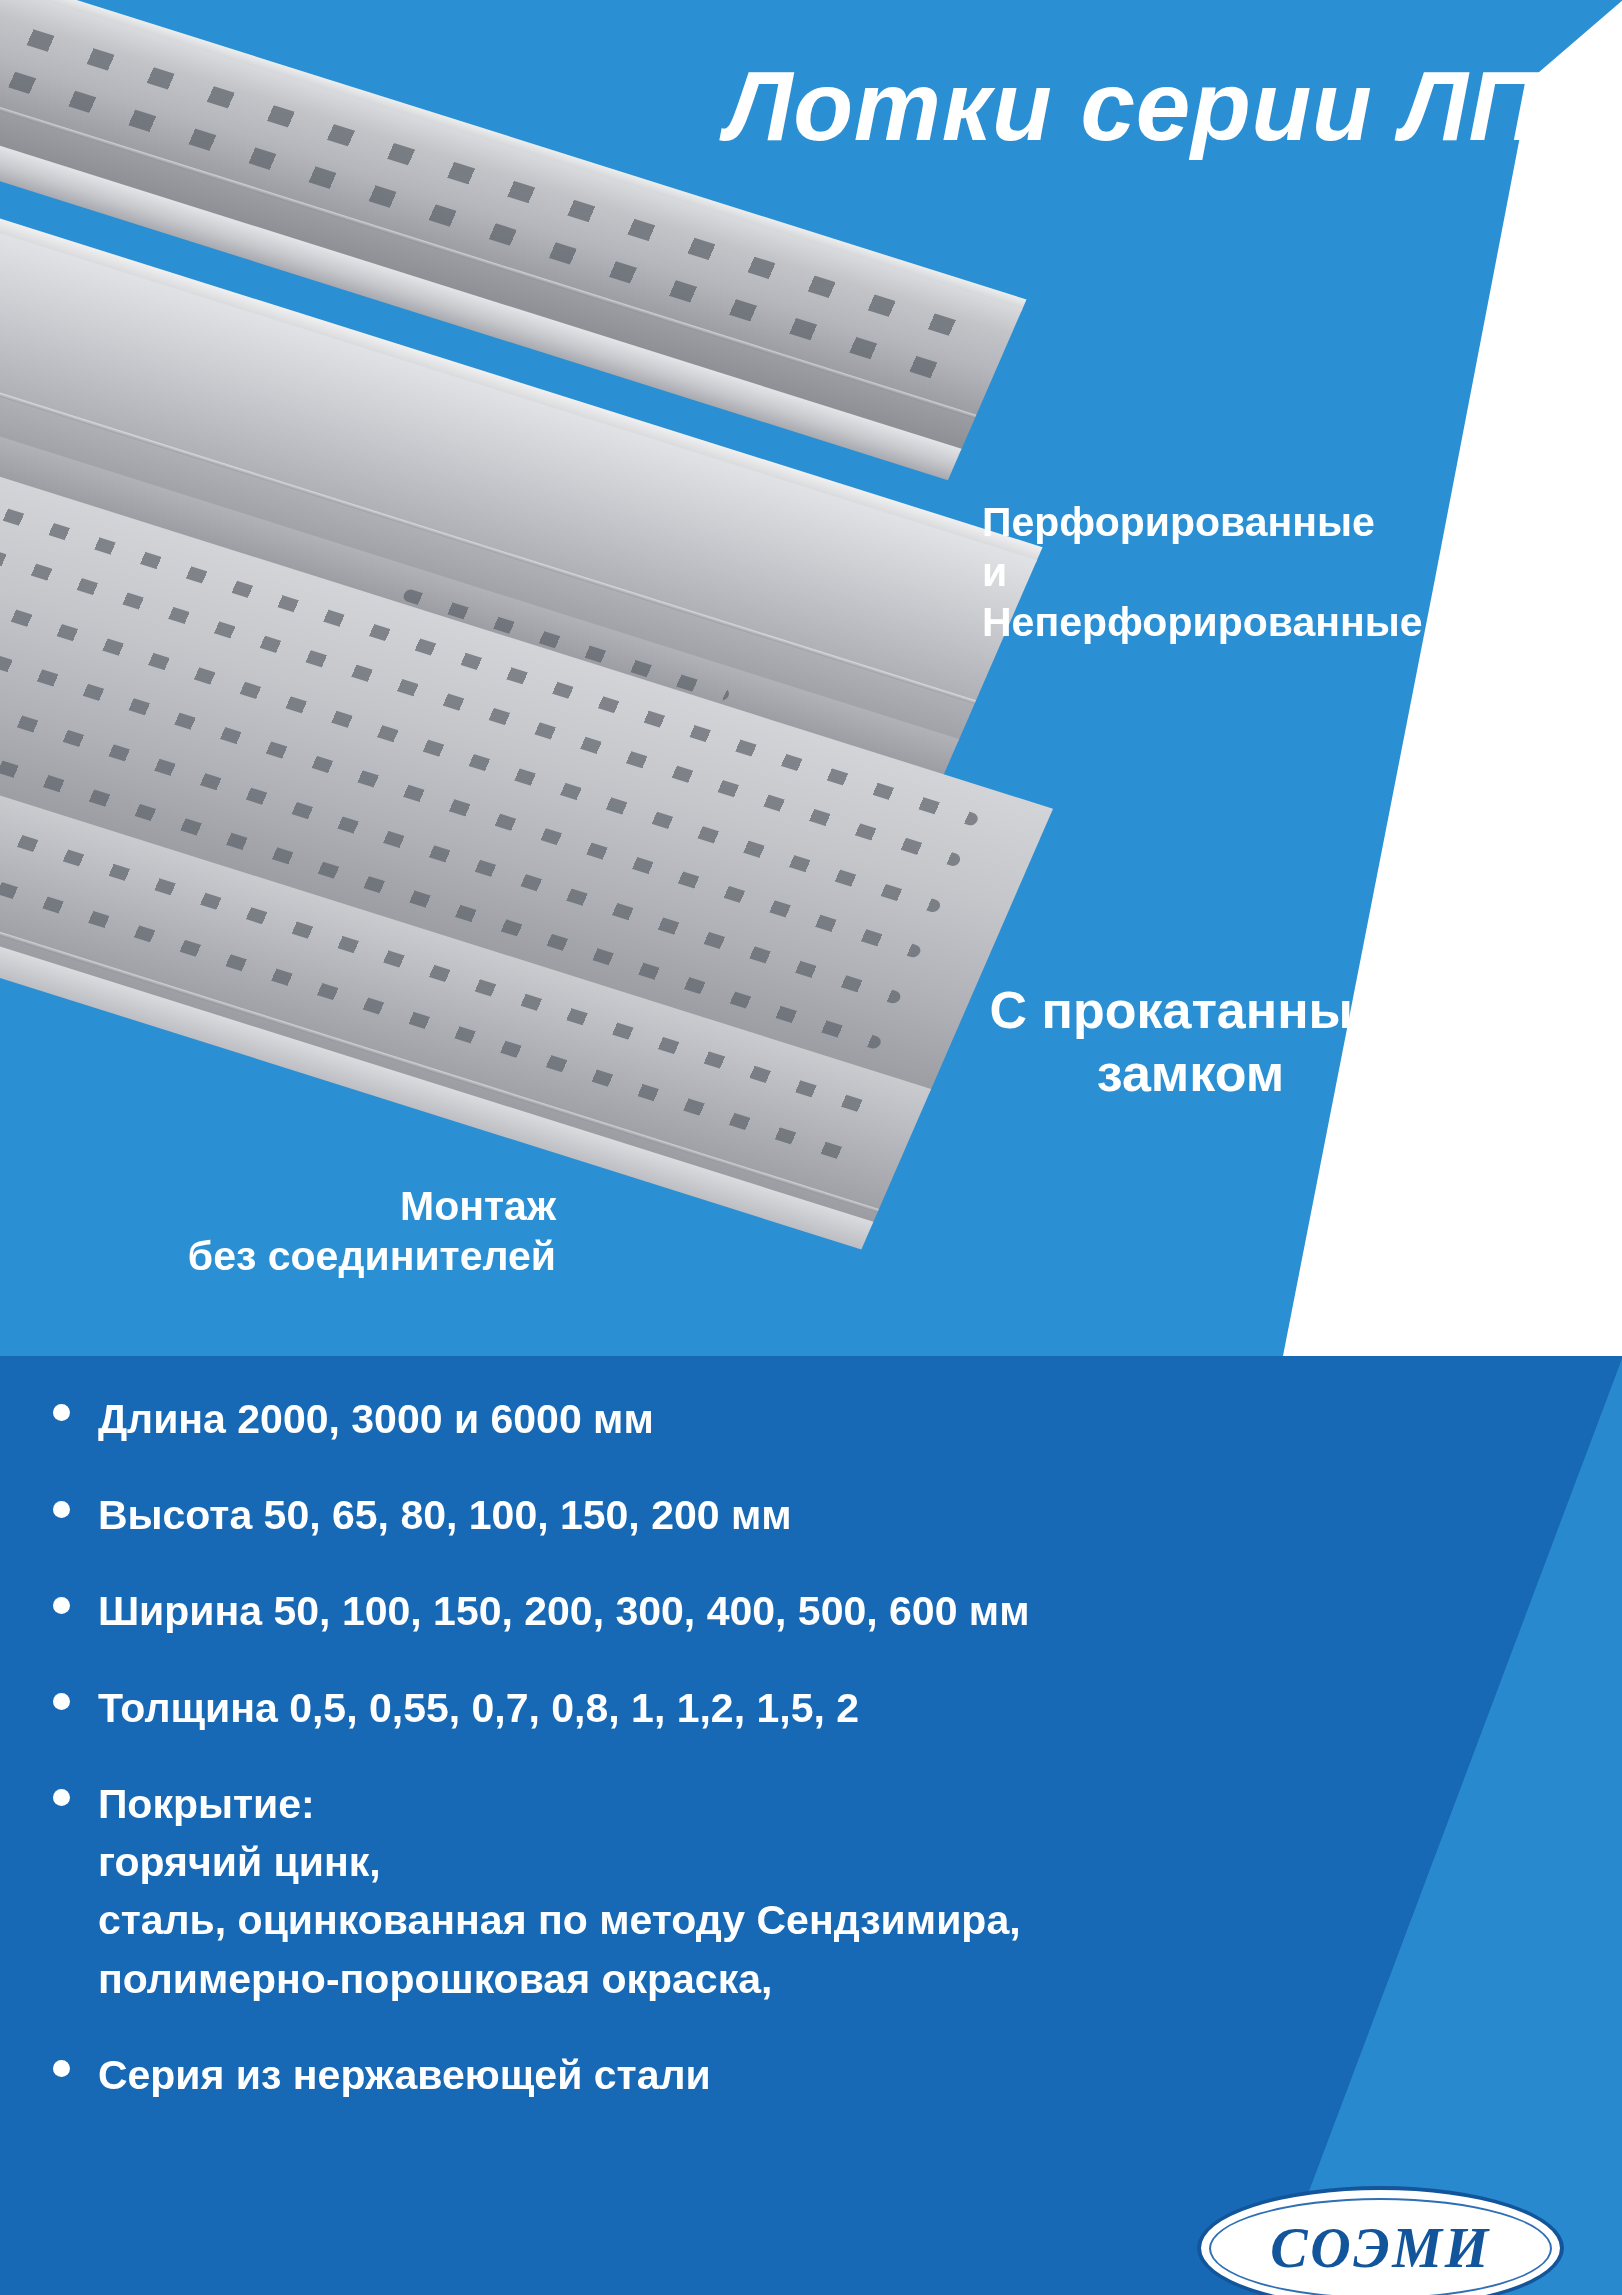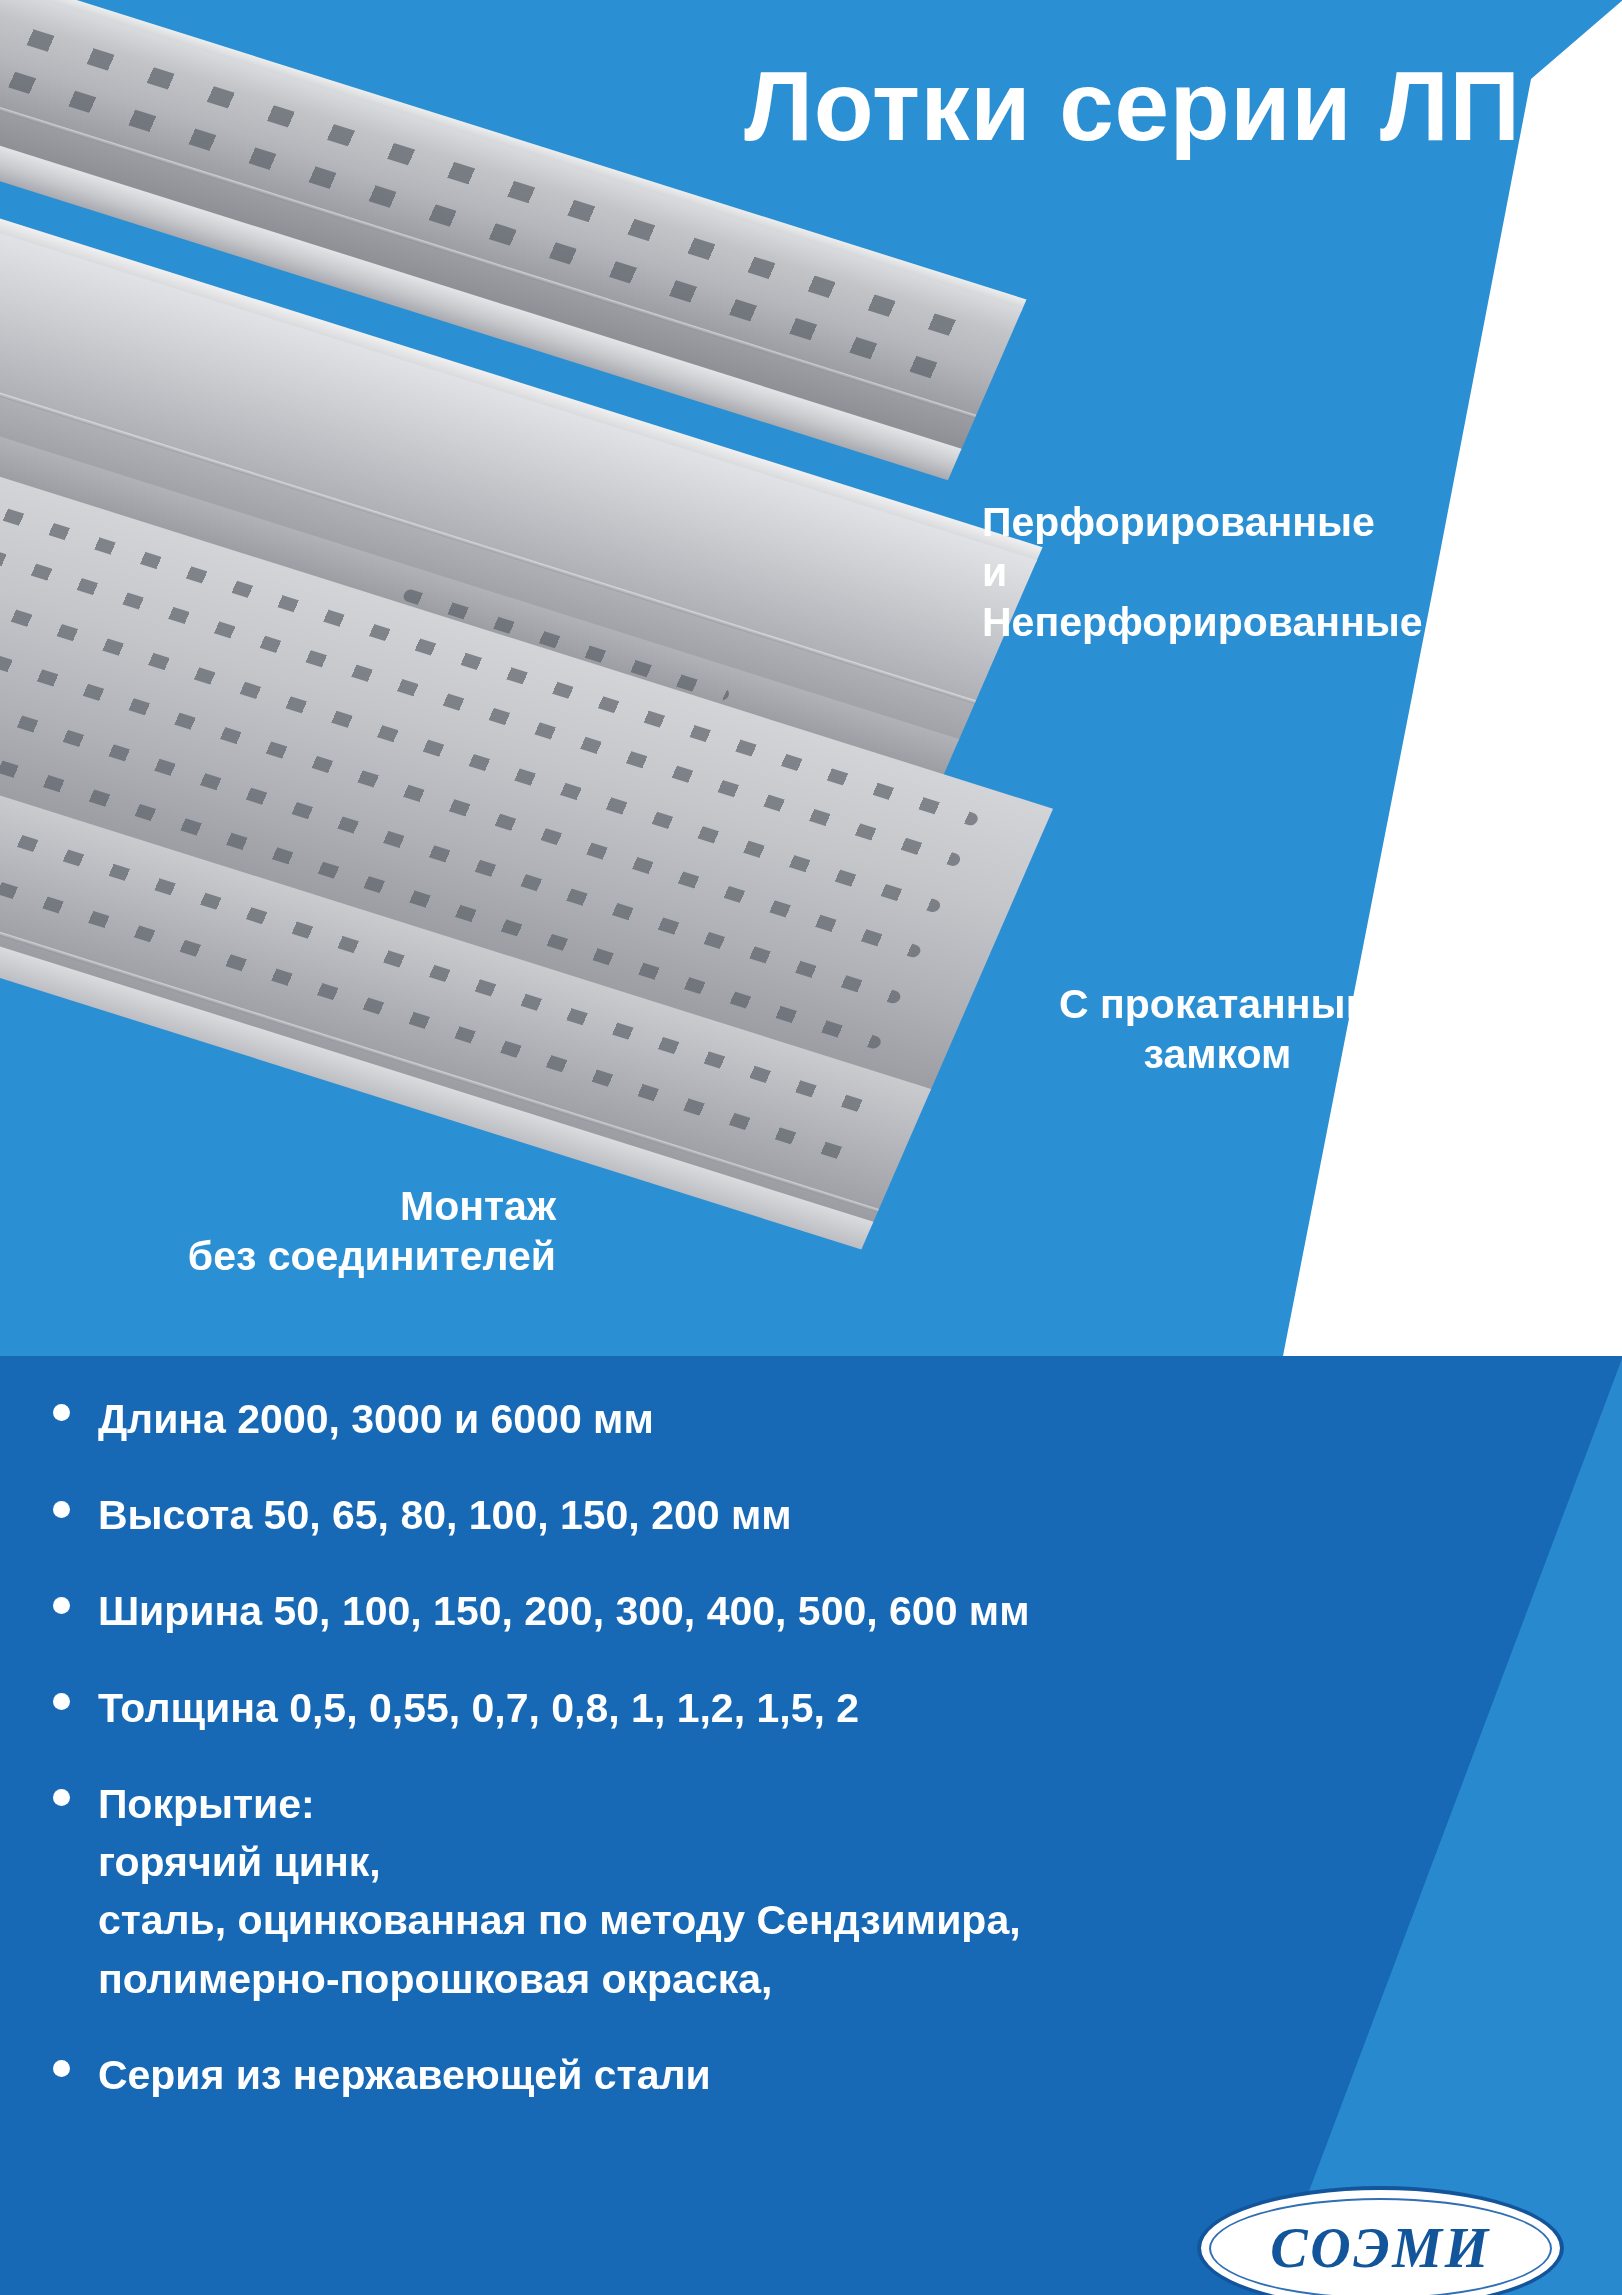--- a/index.html
+++ b/index.html
@@ -184,39 +184,40 @@
     position: absolute;
     right: 65px;
     top: 52px;
     width: 851px;
     text-align: center;
     color: #ffffff;
     font-size: 98px;
     font-weight: bold;
     line-height: 1.12;
     letter-spacing: 0.7px;
+    font-style: italic;
   }
   .label-perf {
     position: absolute;
     left: 982px;
     top: 497px;
     width: 609px;
     color: #ffffff;
     font-size: 41px;
     font-weight: bold;
     line-height: 1.22;
   }
   .label-lock {
     position: absolute;
-    left: 995px;
+    left: 968px;
     top: 979px;
     width: 445px;
     text-align: center;
     color: #ffffff;
-    font-size: 41px;
+    font-size: 52px;
     font-weight: bold;
     line-height: 1.22;
   }
   .label-mount {
     position: absolute;
     left: 39px;
     top: 1181px;
     width: 517px;
     text-align: right;
     color: #ffffff;

